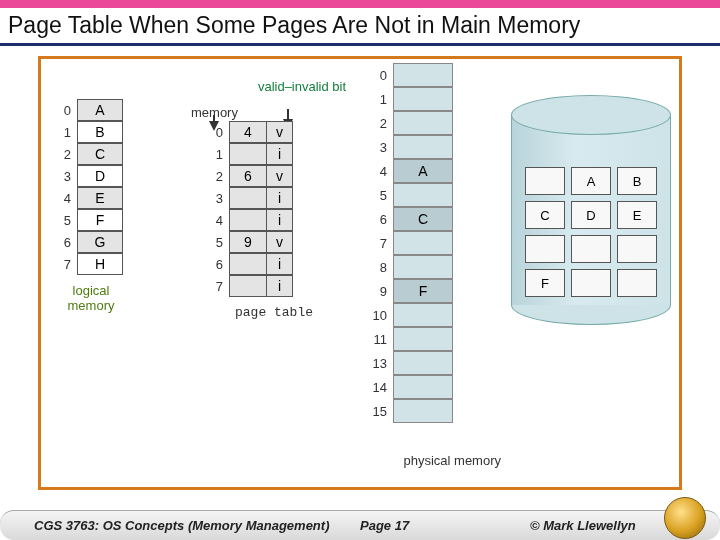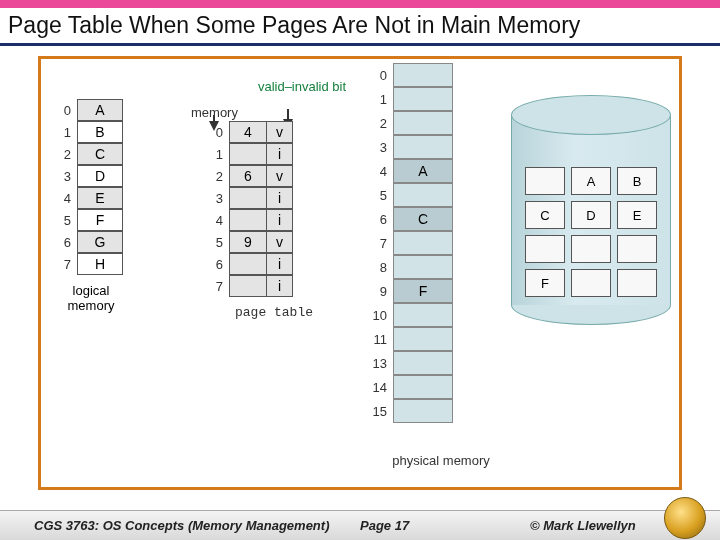--- a/index.html
+++ b/index.html
@@ -34,21 +34,21 @@
   .logical .cell {
     width: 46px; height: 22px;
     border: 1px solid #555;
     background: #e4e4e4;
     display: flex; align-items: center; justify-content: center;
     font-size: 14px;
   }
   .logical .row.alt .cell { background: #fff; }
   .logical-caption {
     position: absolute; left: 20px; top: 224px;
-    font-size: 13px; color: #000000; text-align: center; width: 60px;
+    font-size: 13px; color: #4d7c0f; text-align: center; width: 60px;
   }
   
   .pagetable {
     position: absolute;
     left: 170px; top: 62px;
   }
   .pagetable .row { display: flex; align-items: center; height: 22px; }
   .pagetable .idx { width: 18px; font-size: 13px; color: #333; text-align: right; padding-right: 6px; }
   .pagetable .frame {
     width: 38px; height: 22px;
@@ -99,21 +99,21 @@
     width: 60px; height: 24px;
     border: 1px solid #888;
     background: #d2e3e8;
     display: flex; align-items: center; justify-content: center;
     font-size: 14px;
   }
   .physical .cell.empty { background: #d2e3e8; }
   .physical .cell.filled { background: #b8ccd1; }
   .physical-caption {
     position: absolute; left: 340px; top: 394px;
-    font-size: 13px; color: #333; text-align: center; width: 120px;
+    font-size: 13px; color: #333; text-align: right; width: 120px;
   }
   
   .disk {
     position: absolute;
     left: 470px; top: 36px;
     width: 160px; height: 230px;
   }
   .disk-top {
     position: absolute; left: 0; top: 0;
     width: 160px; height: 40px;
@@ -155,20 +155,21 @@
   
   .footer {
     position: absolute;
     left: 0; bottom: 0;
     width: 720px; height: 30px;
     background: linear-gradient(#f4f4f4, #d9d9d9);
     border-top: 1px solid #aaa;
     display: flex; align-items: center;
     font-size: 13px; font-weight: bold; font-style: italic;
     color: #222;
+    border-radius: 14px;
   }
   .footer .left { padding-left: 34px; flex: 0 0 360px; }
   .footer .mid  { flex: 0 0 150px; text-align: left; }
   .footer .right{ flex: 1; text-align: left; padding-left: 20px; }
   .footer .logo {
     position: absolute; right: 14px; top: -14px;
     width: 42px; height: 42px;
     border-radius: 50%;
     background: radial-gradient(circle at 40% 35%, #ffe08a 0%, #d9a020 55%, #806010 100%);
     border: 1px solid #7a5a10;

